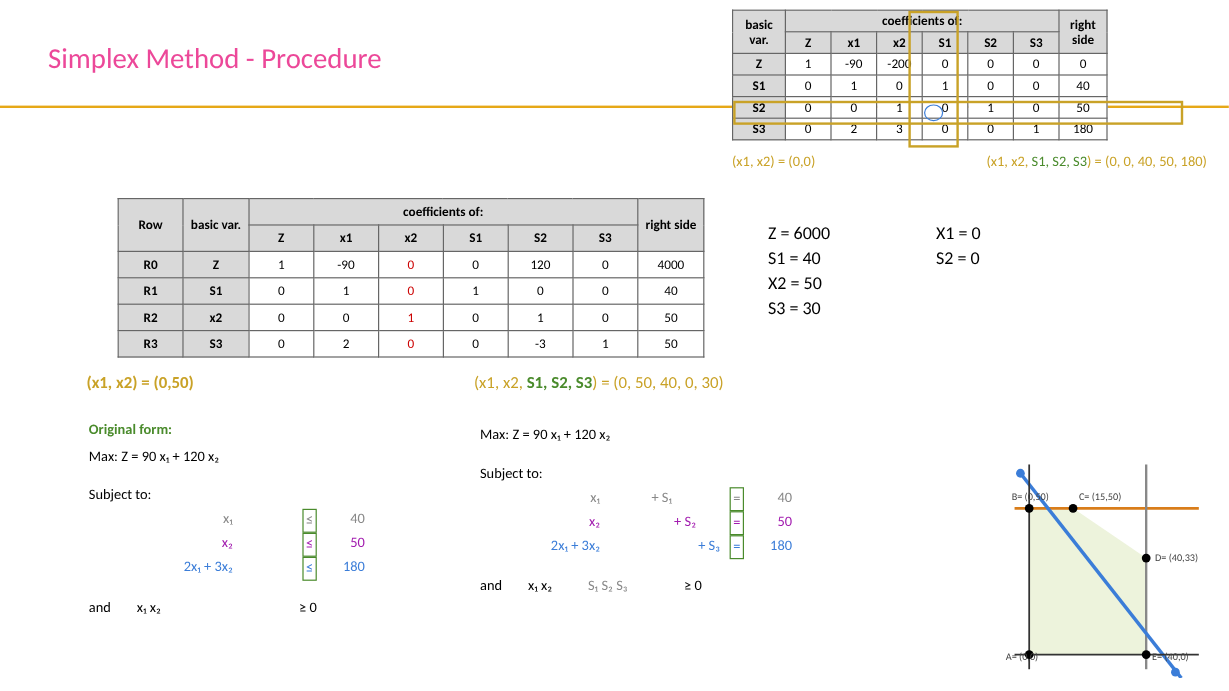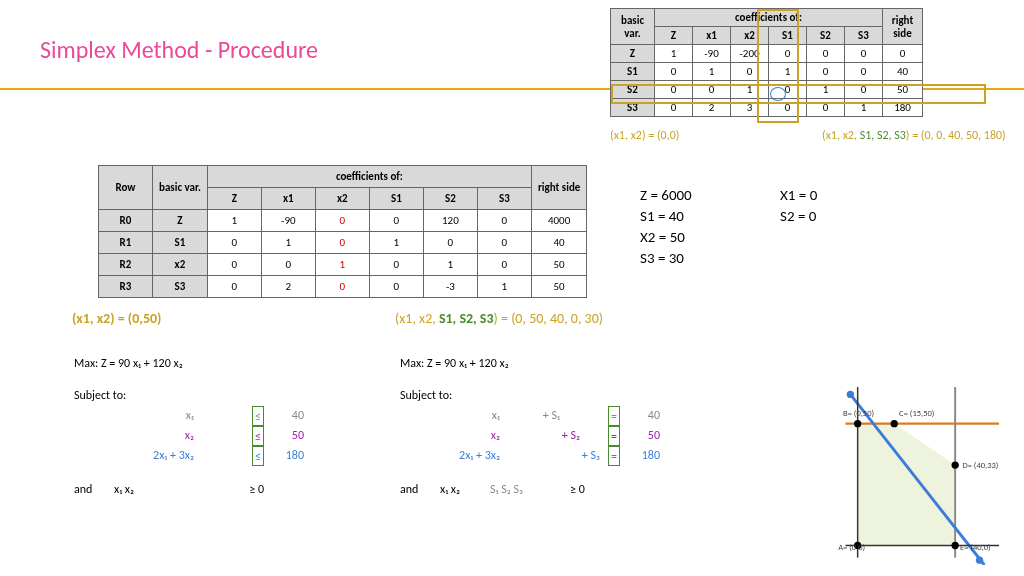--- a/index.html
+++ b/index.html
@@ -189,20 +189,21 @@
     <div>S1 = 40</div>
     <div>X2 = 50</div>
     <div>S3 = 30</div>
 </div>
 <div class="values-block2">
   <div>X1 = 0</div>
     <div>S2 = 0</div>
 </div>
 
 <div class="formblock" style="left:74px; top:350px; width:300px;">
+  <div class="green" style="font-weight:bold">Original form:</div>
   <div style="margin-top:4px">Max:    Z = 90 x₁ + 120 x₂</div>
   <div style="margin-top:14px">Subject to:</div>
   <div style="display:flex; margin-top:2px;">
     <div style="width:120px; text-align:right;" class="grey">x₁</div>
     <div style="width:70px;text-align:right"><span class="box-green"><span class="grey">≤</span></span></div>
     <div style="width:40px;text-align:right" class="grey">40</div>
   </div>
   <div style="display:flex;">
     <div style="width:120px; text-align:right;" class="orange">x₂</div>
     <div style="width:70px;text-align:right"><span class="box-green"><span class="orange">≤</span></span></div>

